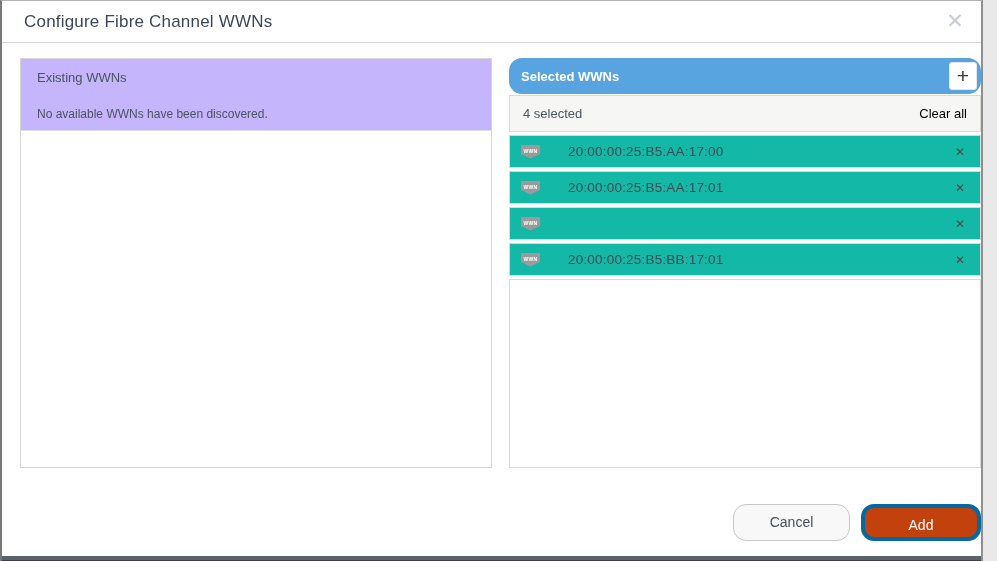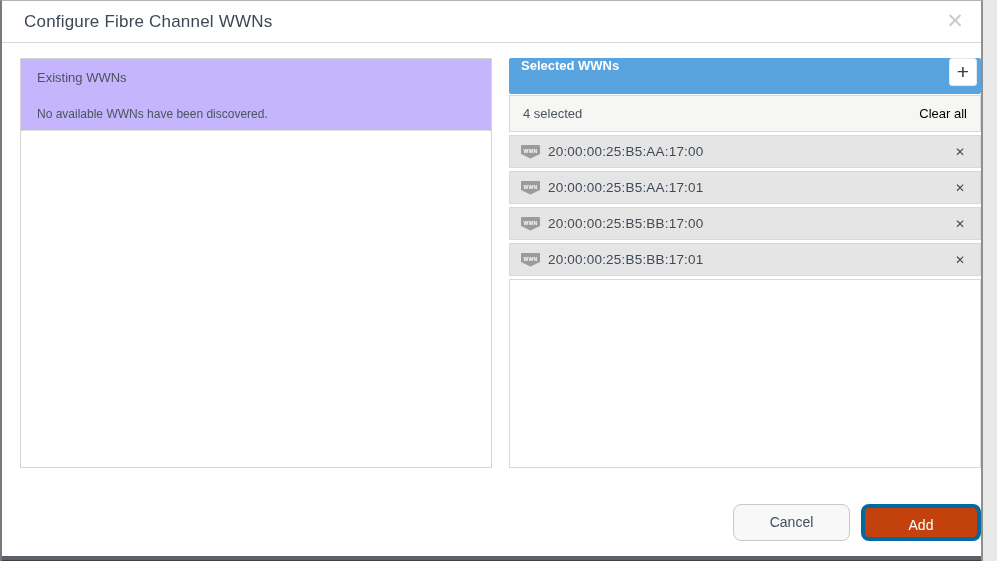--- a/index.html
+++ b/index.html
@@ -76,23 +76,23 @@
     top: 57px;
     width: 472px;
     height: 410px;
     display: flex;
     flex-direction: column;
   }
   .blue-header {
     height: 36px;
     flex: 0 0 36px;
     background: #58a4e1;
-    border-radius: 2px;
-    display: flex;
-    align-items: flex-start;
+    border-radius: 13px;
+    display: flex;
+    align-items: center;
     padding: 0 4px 0 12px;
   }
   .blue-header .panel-title {
     color: #ffffff;
     font-size: 13px;
     font-weight: bold;
   }
   .plus-btn {
     margin-left: auto;
     width: 28px;
@@ -120,25 +120,26 @@
   .selected-count { font-size: 13px; color: #4a545e; }
   .clear-all {
     margin-left: auto;
     font-size: 13px;
     color: #000000;
     cursor: pointer;
   }
   .wwn-row {
     margin-top: 3px;
     flex: 0 0 33px;
-    background: #e5e5e5;
+    background: #14b8a6;
     border: 1px solid #d9d9d7;
     display: flex;
     align-items: center;
     padding: 0 11px;
+    gap: 20px;
   }
   .wwn-badge {
     width: 19px;
     height: 14px;
     background: #9b9b9b;
     clip-path: polygon(6% 0, 94% 0, 100% 8%, 100% 68%, 50% 100%, 0 68%, 0 8%);
     color: #ffffff;
     font-size: 5px;
     font-weight: bold;
     text-align: center;
@@ -164,21 +165,21 @@
     margin-top: 3px;
     flex: 1 1 auto;
     background: #ffffff;
     border: 1px solid #d9d9d7;
   }
   
   .footer-btn {
     position: absolute;
     top: 503px;
     height: 37px;
-    border-radius: 8px;
+    border-radius: 13px;
     font-size: 14px;
     text-align: center;
     line-height: 35px;
     cursor: pointer;
     user-select: none;
   }
   .cancel-btn {
     left: 731px;
     width: 117px;
     background: #f8f8f8;
@@ -234,21 +235,20 @@
     <div style="display:contents"><div class="wwn-row">
         <div class="wwn-badge">WWN</div>
         <div class="wwn-text">20:00:00:25:B5:AA:17:00</div>
         <div class="row-remove">✕</div>
       </div><div class="wwn-row">
         <div class="wwn-badge">WWN</div>
         <div class="wwn-text">20:00:00:25:B5:AA:17:01</div>
         <div class="row-remove">✕</div>
       </div><div class="wwn-row">
         <div class="wwn-badge">WWN</div>
-        <div class="wwn-text">20:00:00:25:B5:BB:17:00</div>
         <div class="row-remove">✕</div>
       </div><div class="wwn-row">
         <div class="wwn-badge">WWN</div>
         <div class="wwn-text">20:00:00:25:B5:BB:17:01</div>
         <div class="row-remove">✕</div>
       </div></div>
 
     <div class="list-remainder"></div>
   </div>
 

